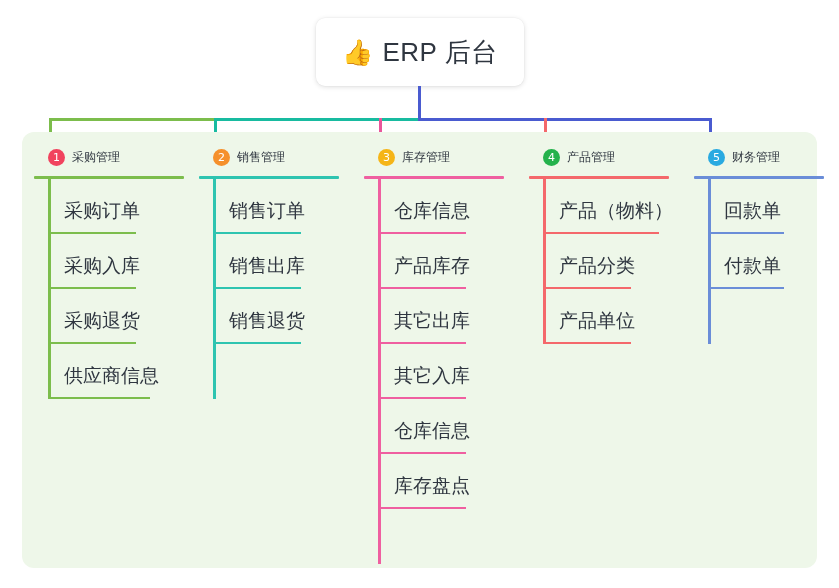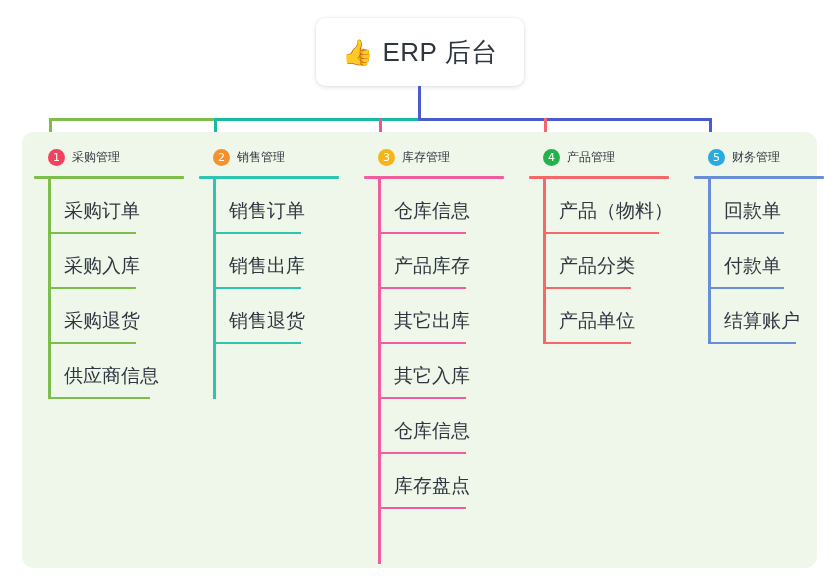--- a/index.html
+++ b/index.html
@@ -189,21 +189,17 @@
         <div class="leaves" style="height: 120px;">
           <div class="spine" style="background: rgb(106, 141, 216); height: 165px;"></div>
           <div class="leaf">
             <span class="leaf-label">回款单</span>
             <div class="leaf-rule" style="background: rgb(106, 141, 216); width: 76px;"></div>
           </div>
           <div class="leaf">
             <span class="leaf-label">付款单</span>
             <div class="leaf-rule" style="background: rgb(106, 141, 216); width: 76px;"></div>
           </div>
-          <div class="leaf">
-            <span class="leaf-label">结算账户</span>
-            <div class="leaf-rule" style="background: rgb(106, 141, 216); width: 88px;"></div>
-          </div>
         </div>
       </div>
     </div>
 
 </div>
 
 </body></html>

